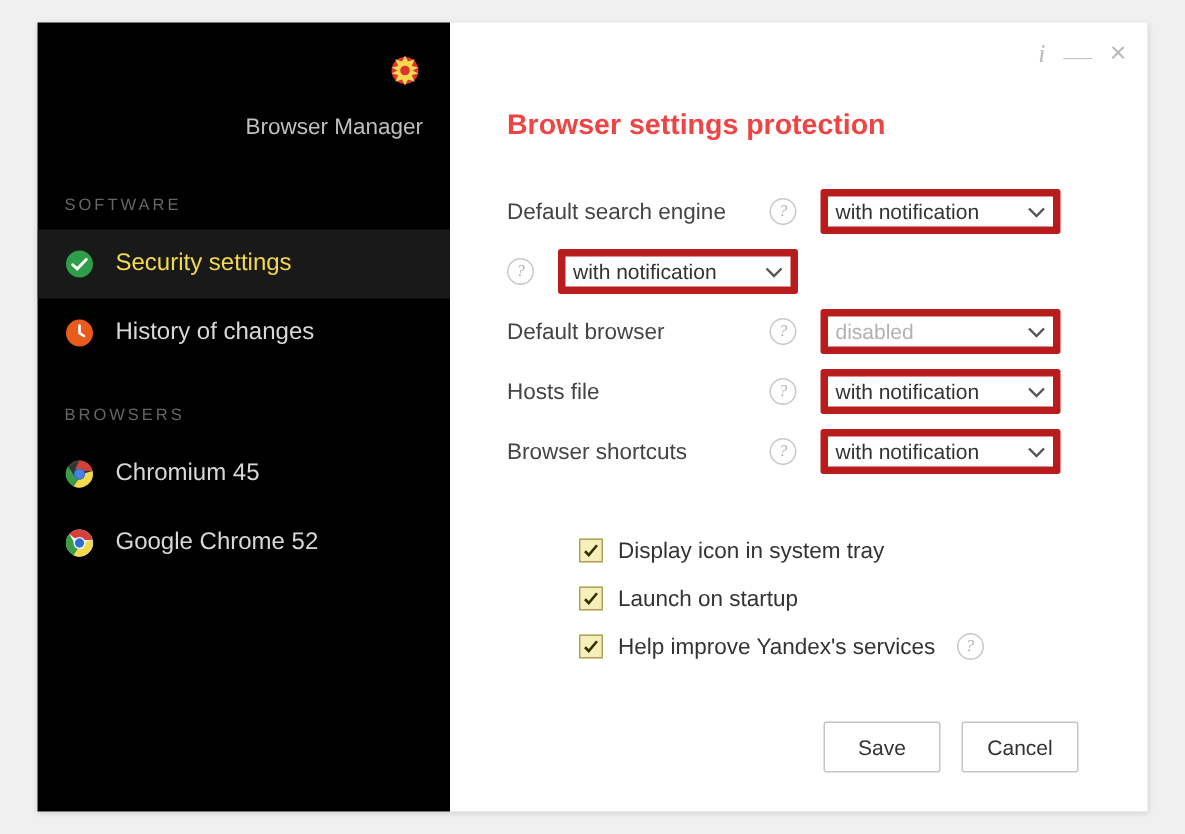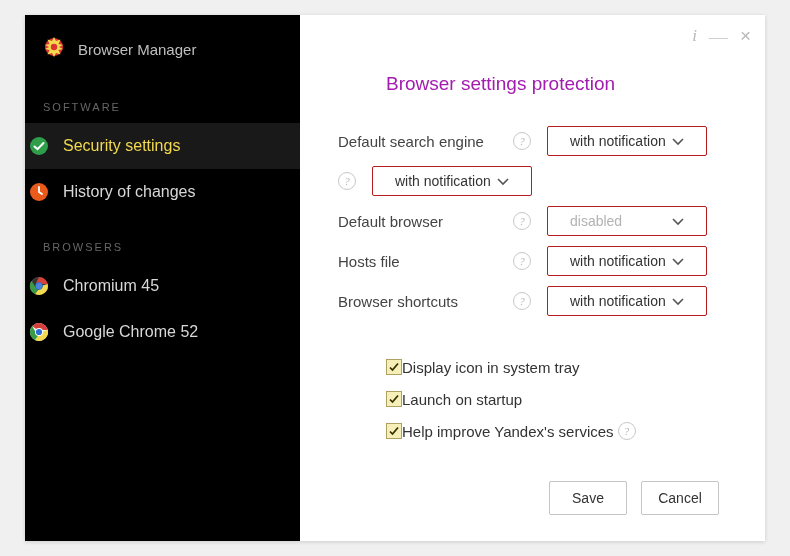--- a/index.html
+++ b/index.html
@@ -23,39 +23,40 @@
   .sidebar {
     width: 275px;
     background: #000;
     color: #ccc;
     display: flex;
     flex-direction: column;
     overflow: hidden;
   }
   .brand {
     display: flex;
-    align-items: center;
+    align-items: flex-end;
     gap: 12px;
     padding: 20px 18px 26px 17px;
+    flex-direction: column;
   }
   .brand-label {
     color: #bfbfbf;
     font-size: 15px;
   }
   .section-header {
     font-size: 11px;
     letter-spacing: 2px;
     color: #666;
     padding: 12px 8px 10px 18px;
   }
   .sidebar-item {
     display: flex;
     align-items: center;
     gap: 13px;
-    padding: 12px 3px;
+    padding: 12px 17px;
     font-size: 16px;
     color: #d8d8d8;
     cursor: pointer;
   }
   .sidebar-item.active {
     background: #191919;
     color: #f2d94e;
   }
   .sidebar-item .icon-wrap {
     width: 22px;
@@ -76,25 +77,24 @@
     right: 14px;
     display: flex;
     gap: 12px;
     color: #b9b9b9;
     font-size: 17px;
     align-items: center;
   }
   .window-controls span { cursor: pointer; }
   .title {
     font-size: 19px;
-    font-weight: 400;
-    color: #a21caf;
+    font-weight: 700;
+    color: #ef4444;
     margin-top: 58px;
     margin-bottom: 26px;
-    margin-left: 48px;
   }
   .row {
     display: flex;
     align-items: center;
     height: 40px;
   }
   .row-label {
     width: 175px;
     font-size: 15px;
     color: #444;
@@ -110,35 +110,36 @@
     align-items: center;
     justify-content: center;
     margin-right: 16px;
     cursor: pointer;
     font-family: Georgia, serif;
     font-style: italic;
   }
   .select {
     width: 160px;
     height: 30px;
-    border: 1px solid #b91c1c;
+    border: 5px solid #b91c1c;
     border-radius: 2px;
     display: flex;
     align-items: center;
     justify-content: space-between;
-    padding: 0 22px;
+    padding: 0 5px;
     font-size: 14px;
     color: #333;
     cursor: pointer;
   }
   .select.disabled { color: #b2b2b2; }
   .checks { margin-top: 30px; }
   .check-row {
     display: flex;
     align-items: center;
+    gap: 10px;
     height: 32px;
     font-size: 15px;
     color: #333;
     padding-left: 48px;
   }
   .checkbox {
     width: 16px;
     height: 16px;
     border: 1px solid #b0a060;
     background: #f5efb8;

